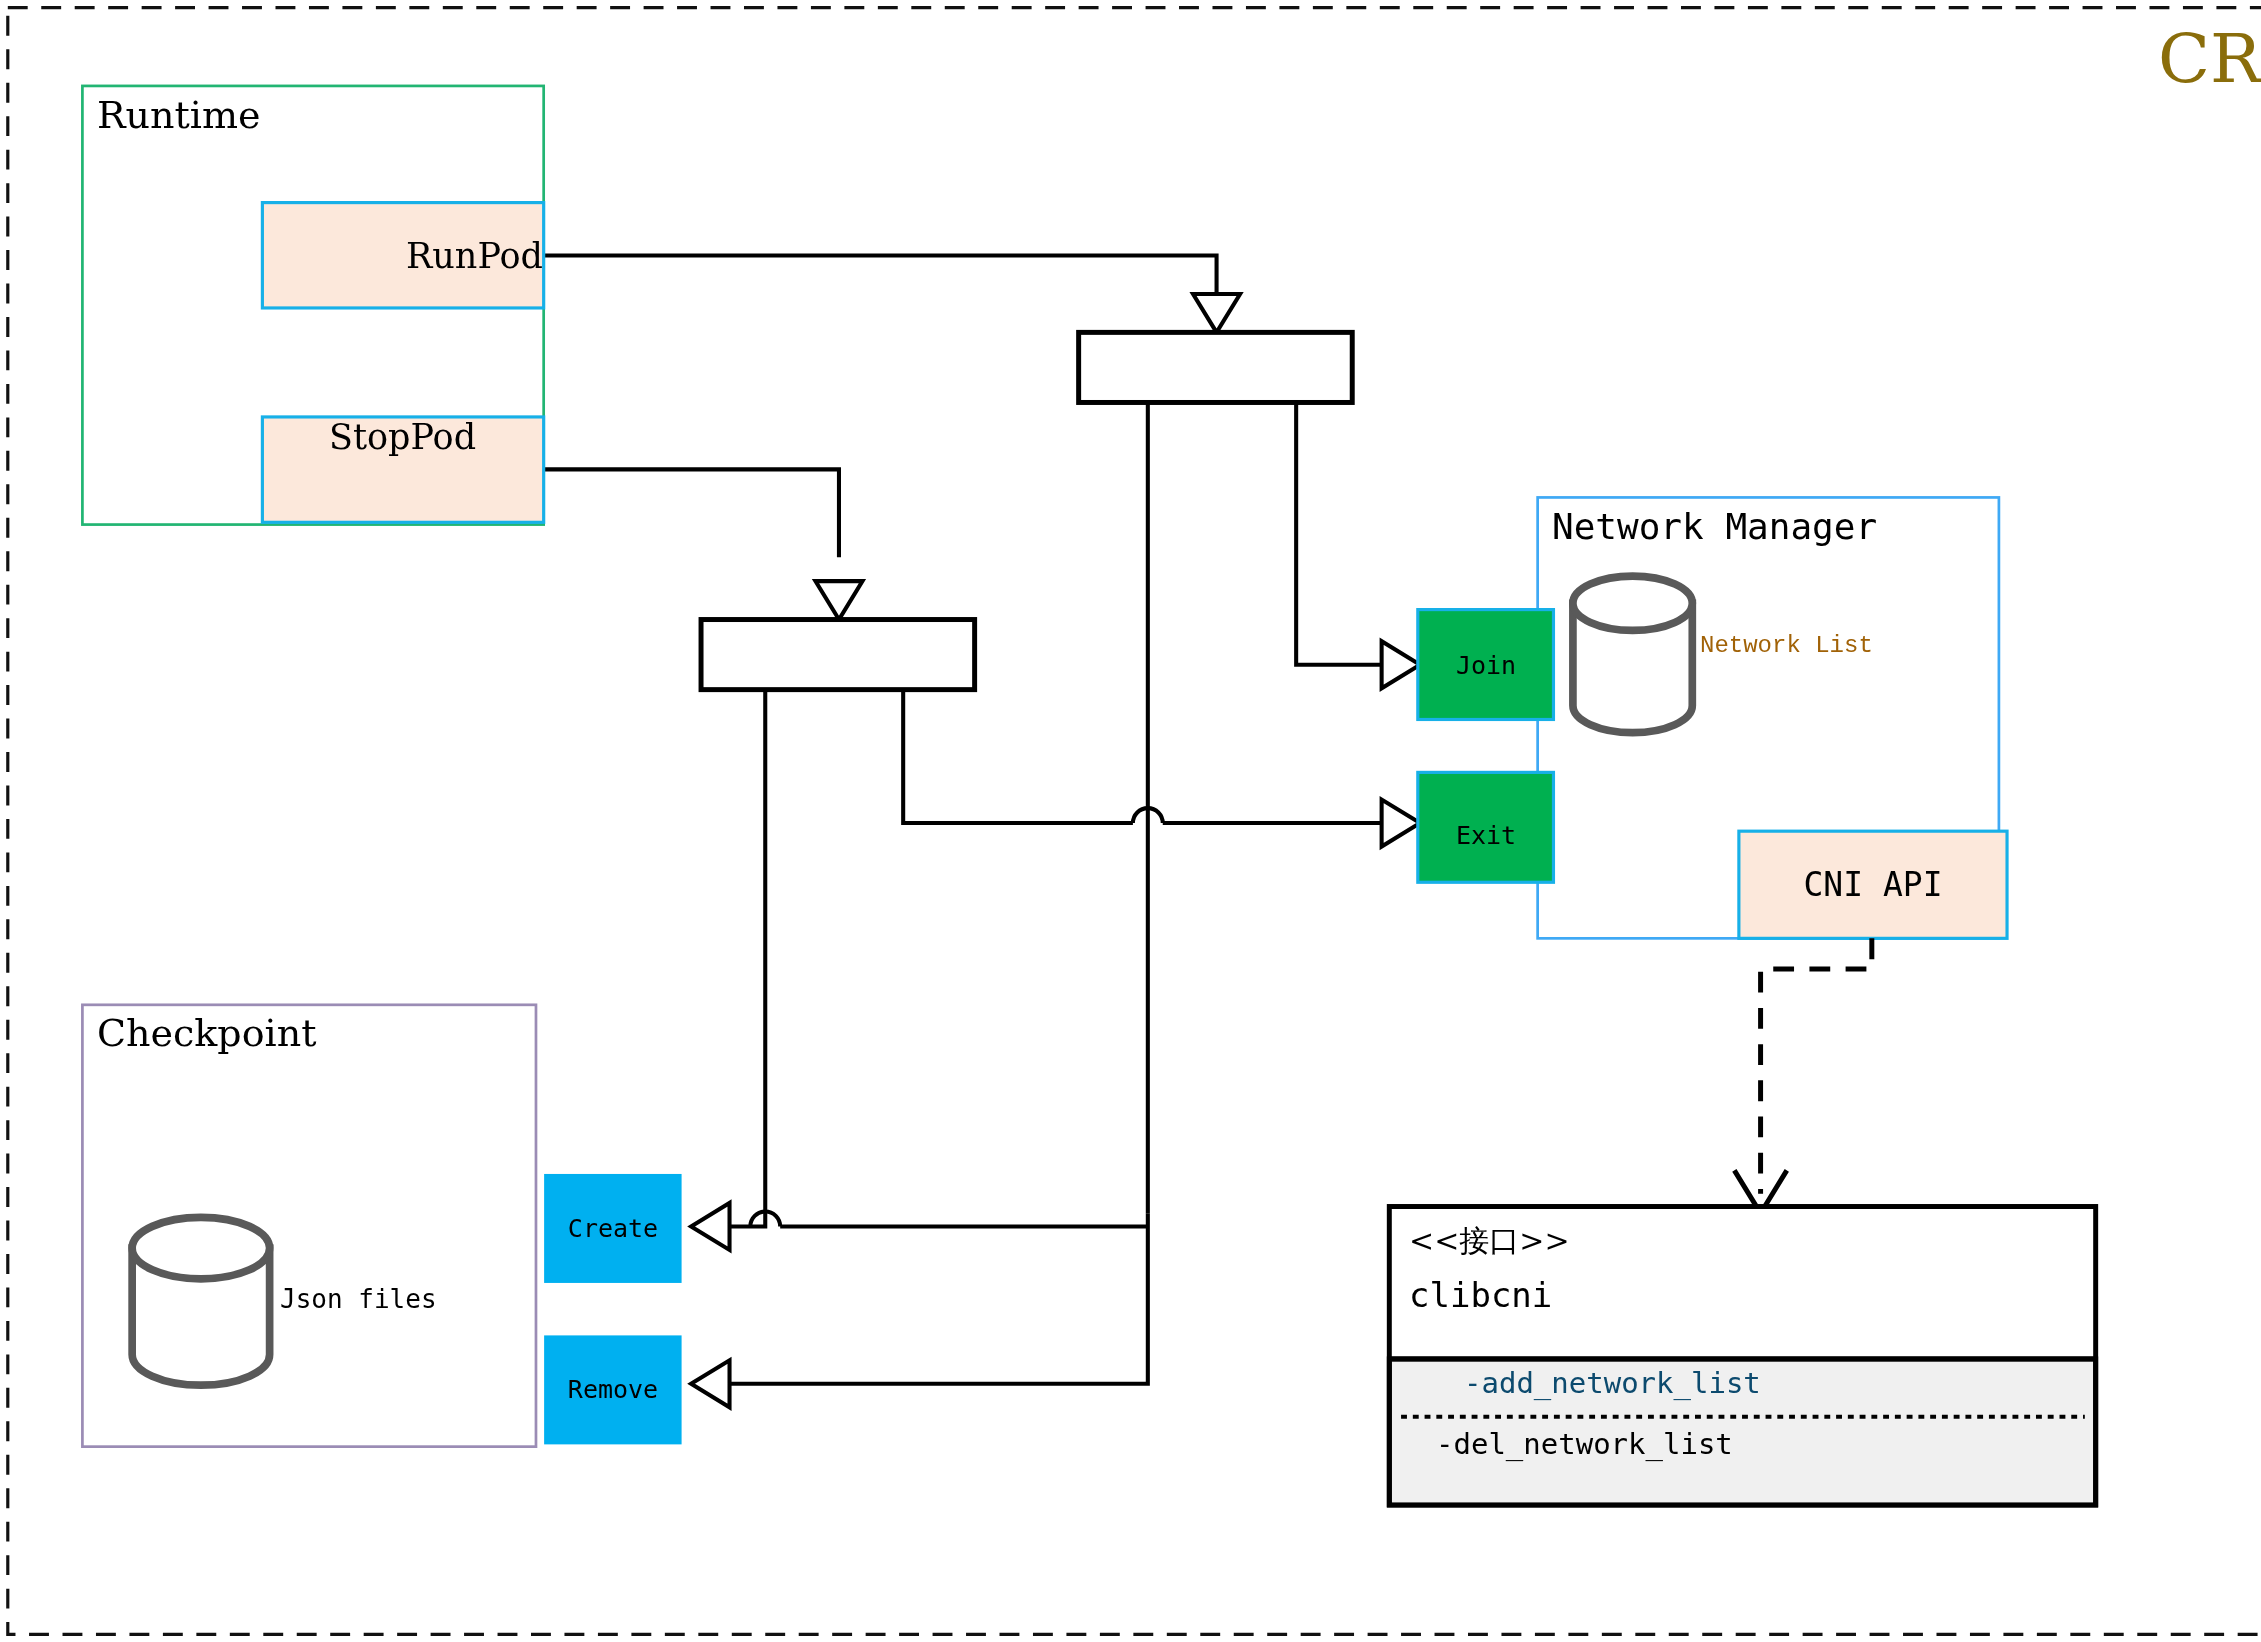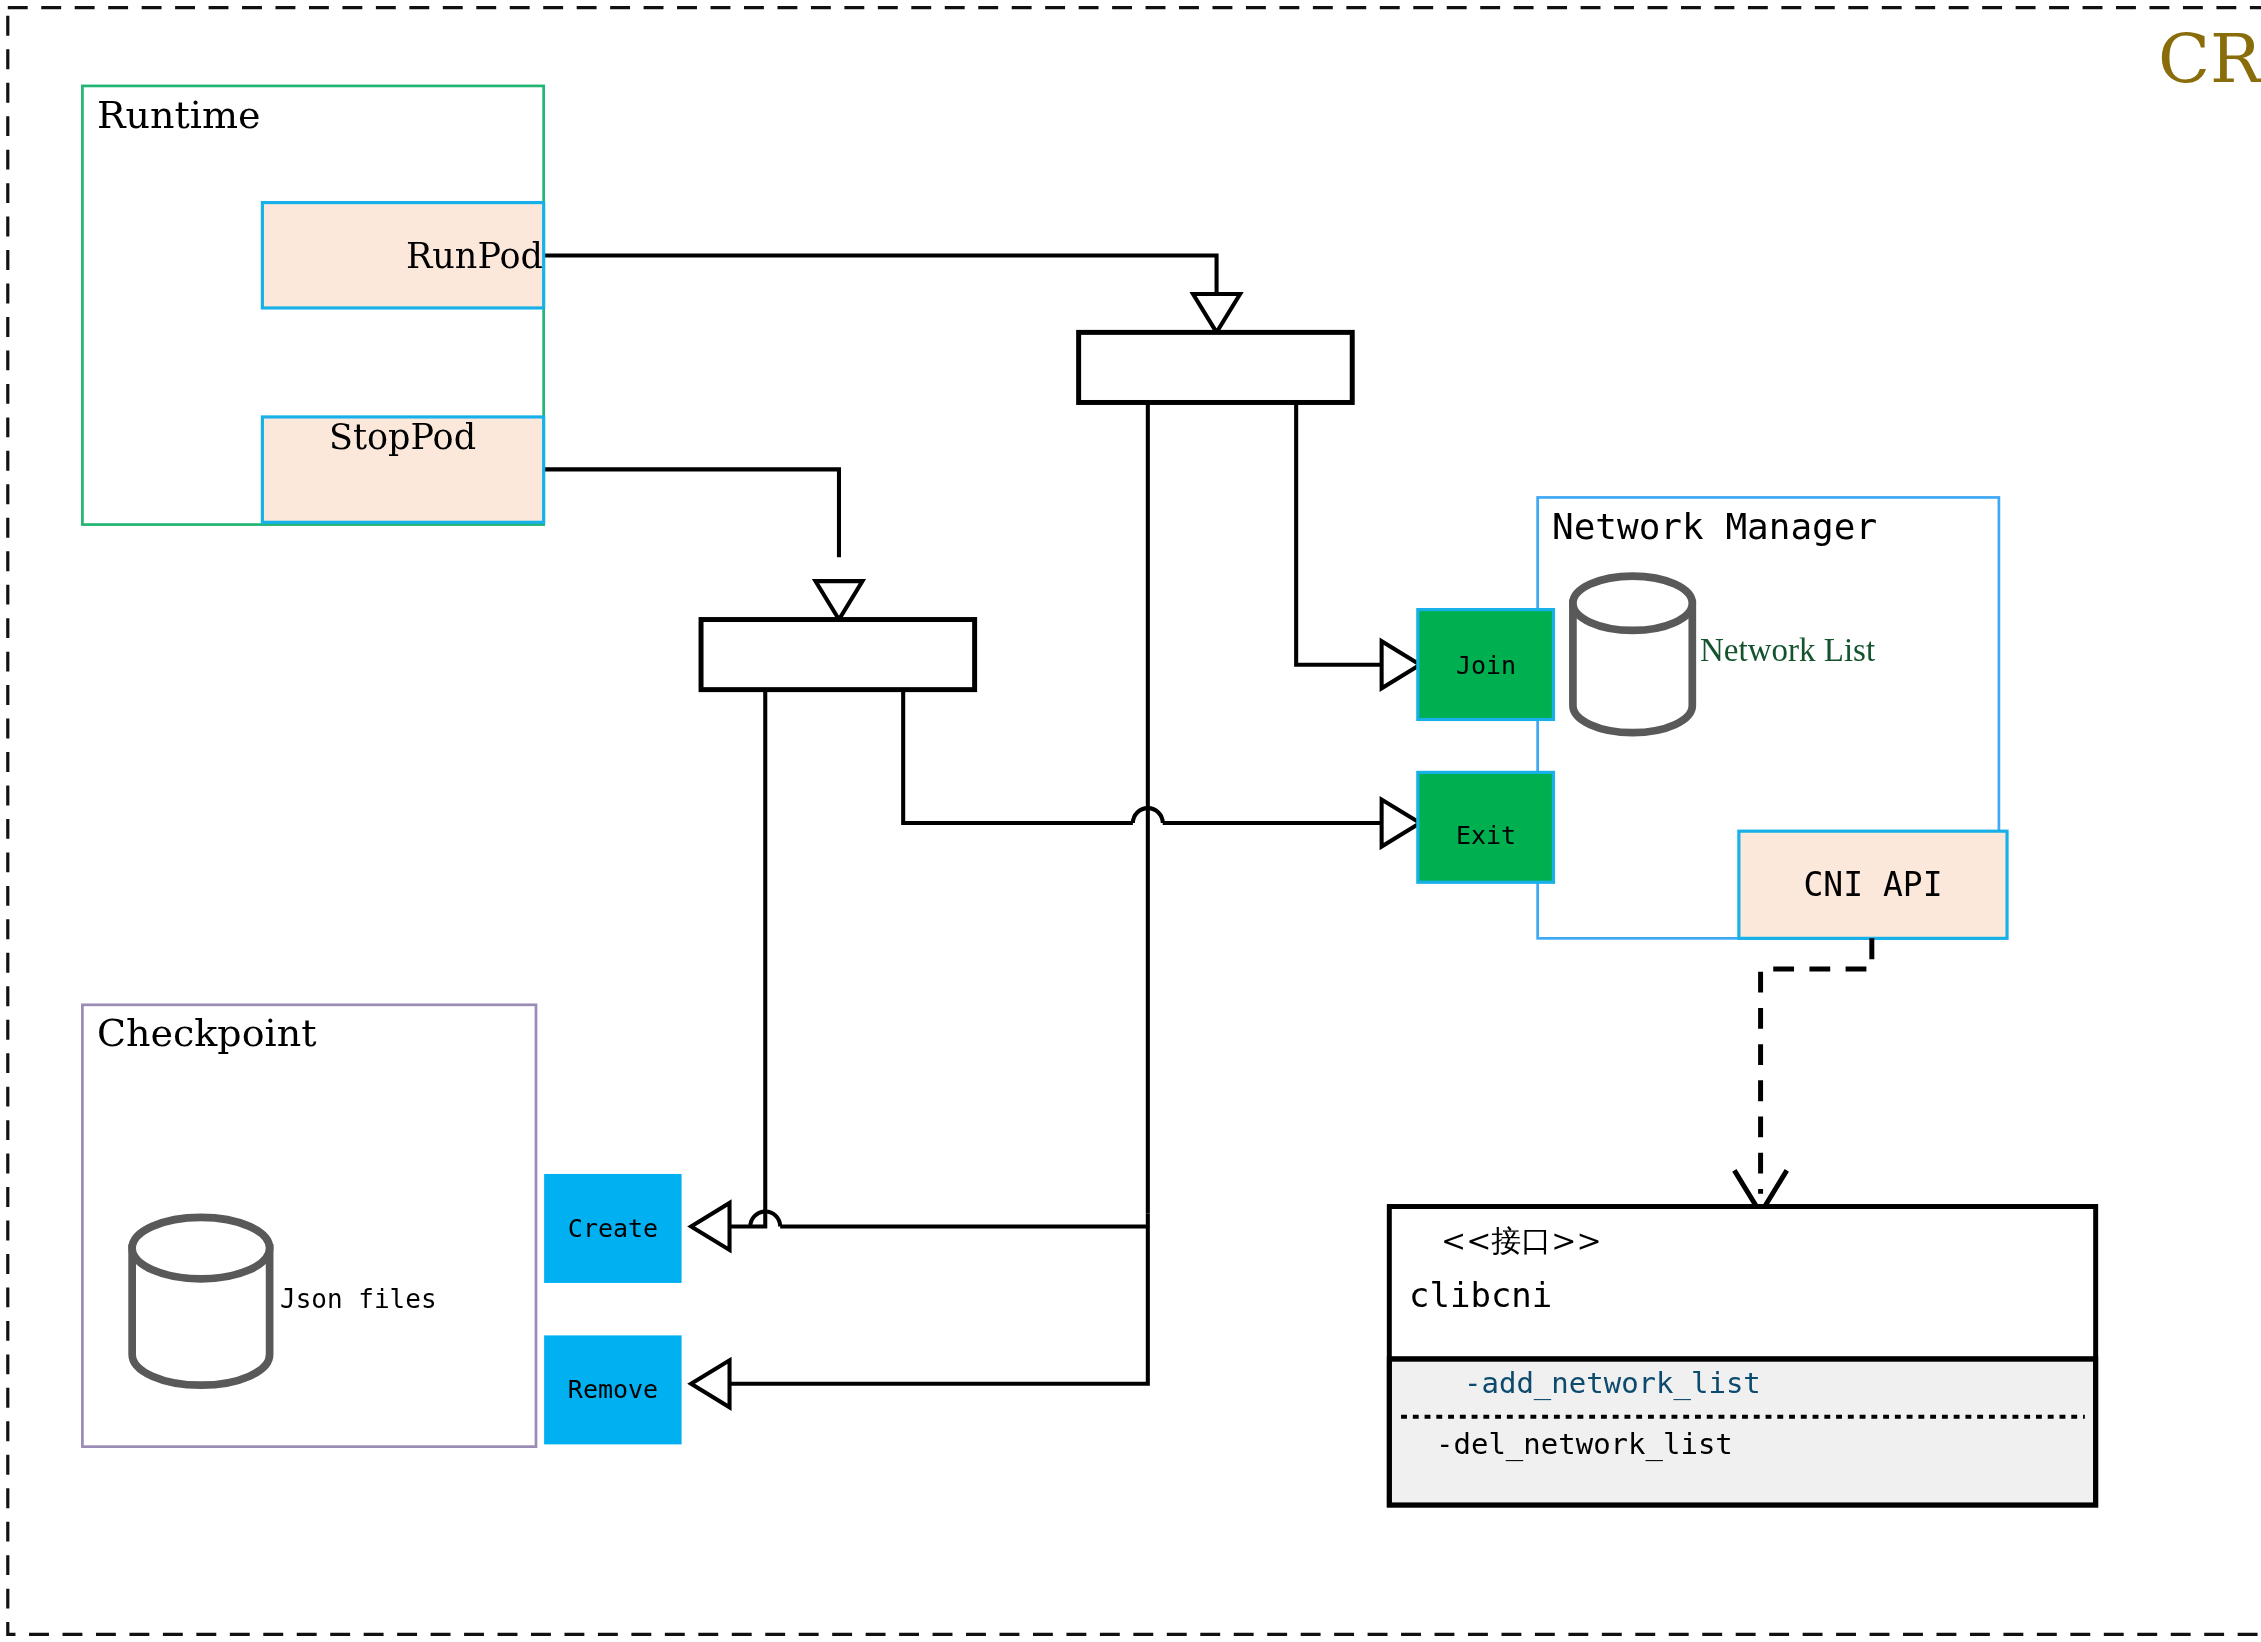--- a/index.html
+++ b/index.html
@@ -145,25 +145,25 @@
 
 <div style="position:absolute;left:545px;top:1336px;width:136px;height:107px;display:flex;align-items:center;justify-content:center;
             font-family:'DejaVu Sans Mono',monospace;font-size:25px;color:#000;">
   <span>Remove</span>
 </div>
 
 <div style="position:absolute;left:280px;top:1284px;font-family:'DejaVu Sans Mono',monospace;font-size:26px;color:#000;">
   <span>Json files</span>
 </div>
 
-<div style="position:absolute;left:1700px;top:632px;font-family:Liberation Serif, serif;font-size:33px;color:#14532d;">
+<div style="position:absolute;left:1700px;top:632px;font-family:Liberation Mono, monospace;font-size:24px;color:#a16207;">
   <span>Network List</span>
 </div>
 
-<div style="position:absolute;left:1409px;top:1221px;font-family:'DejaVu Serif',serif;font-size:30px;color:#000;margin-left:32px;">
+<div style="position:absolute;left:1409px;top:1221px;font-family:'DejaVu Serif',serif;font-size:30px;color:#000;">
   <span>&lt;&lt;接口&gt;&gt;</span>
 </div>
 
 <div style="position:absolute;left:1409px;top:1275px;font-family:'DejaVu Sans Mono',monospace;font-size:34px;color:#000;">
   <span>clibcni</span>
 </div>
 
 <div style="position:absolute;left:1436px;top:1366px;font-family:'DejaVu Sans Mono',monospace;font-size:29px;color:#0c4a6e;margin-left:28px;">
   <span>-add_network_list</span>
 </div>

